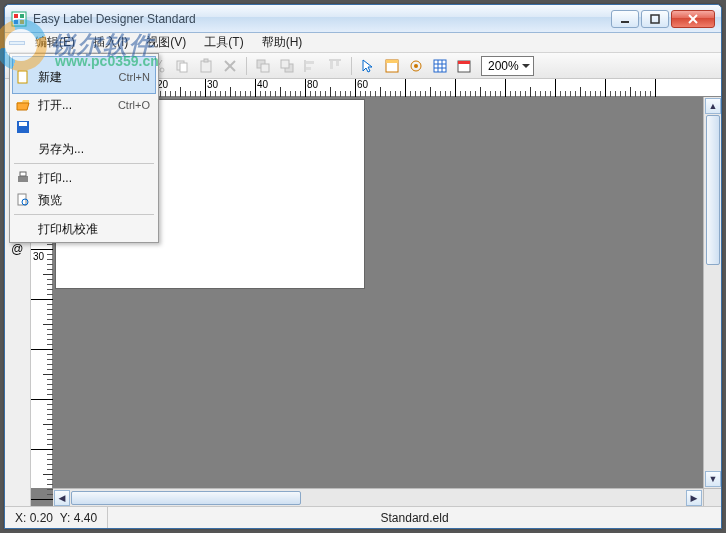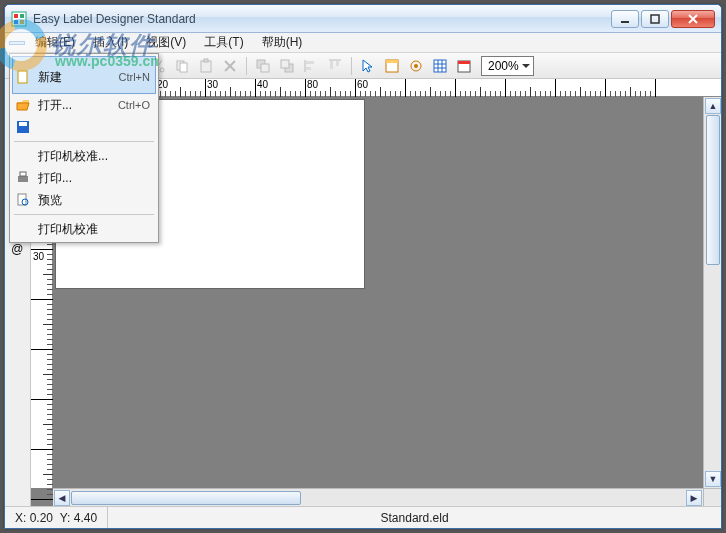--- a/index.html
+++ b/index.html
@@ -566,26 +566,26 @@
       </div>
       <div class="dd-row">
         <span class="dd-icon">
           <svg width="16" height="16">
             <rect x="2" y="2" width="12" height="12" fill="#26c"></rect>
             <rect x="4" y="3" width="8" height="4" fill="#fff"></rect>
           </svg>
         </span>
         <span class="dd-accel"></span>
       </div>
-      <div class="dd-sep"></div>
       <div class="dd-row">
         <span class="dd-icon"></span>
-        <span class="dd-label">打印机校准...</span>
+        <span class="dd-label">另存为...</span>
         <span class="dd-accel"></span>
       </div>
+      <div class="dd-sep"></div>
       <div class="dd-row">
         <span class="dd-icon">
           <svg width="16" height="16">
             <rect x="3" y="6" width="10" height="6" fill="#888"></rect>
             <rect x="5" y="2" width="6" height="4" fill="#fff" stroke="#666"></rect>
           </svg>
         </span>
         <span class="dd-label">打印...</span>
         <span class="dd-accel"></span>
       </div>

